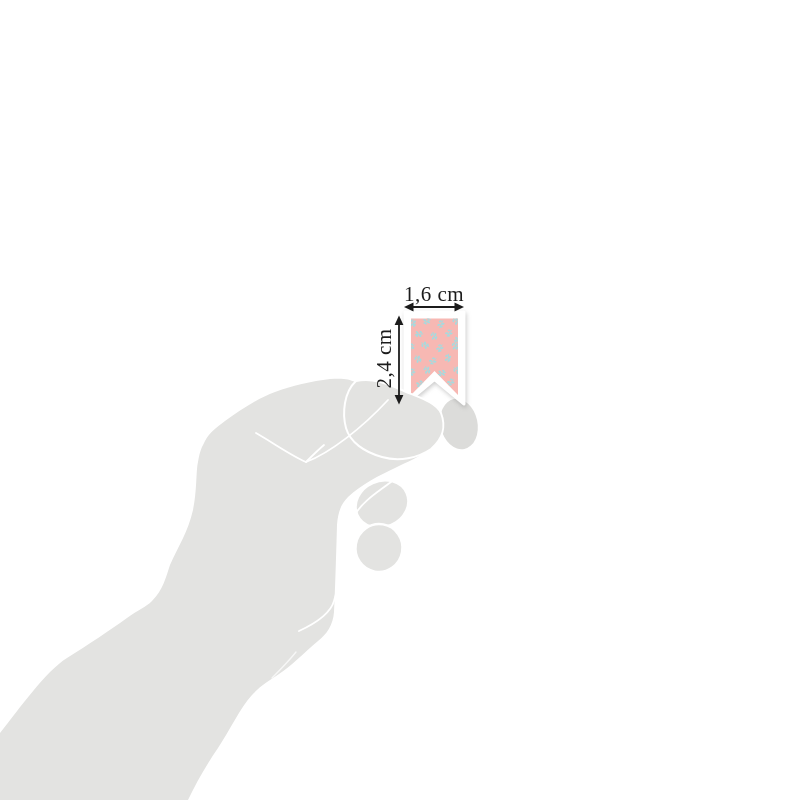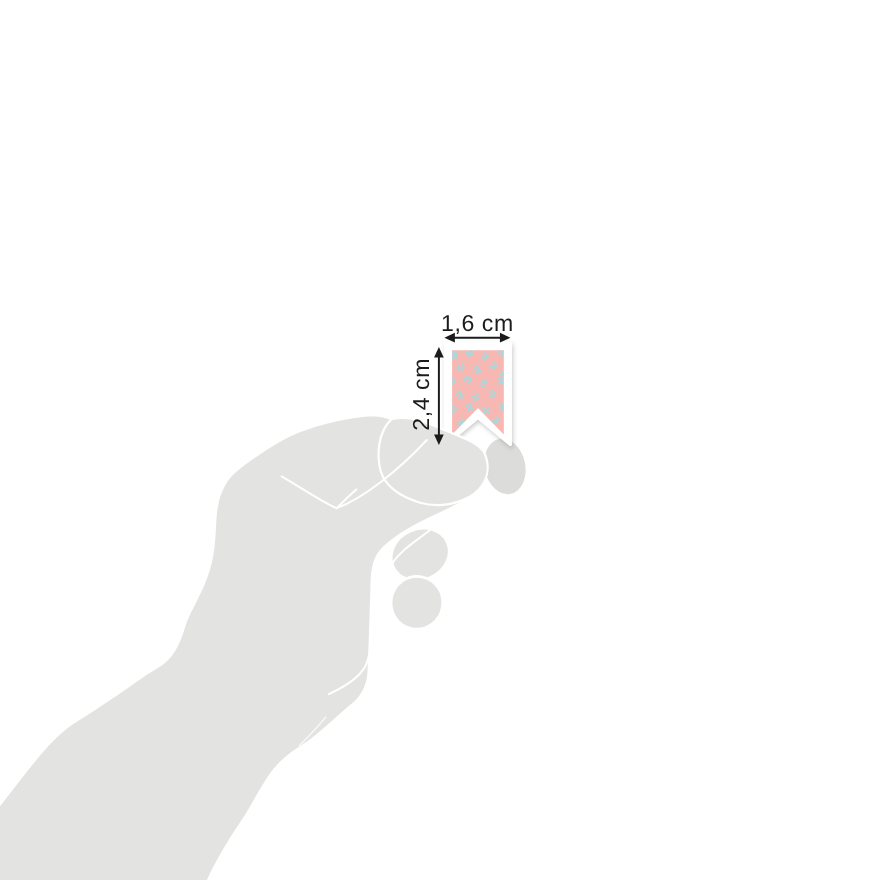--- a/index.html
+++ b/index.html
@@ -8,21 +8,21 @@
     --hand-shadow:#dcdcda;
     --crease:#ffffff;
     --sticker-base:#ffffff;
     --sticker-pink:#f7b8b3;
     --leaf-teal:#a6dade;
     --annotation:#1c1c1c;
   }
   html,body{margin:0;padding:0;background:var(--background);}
   .stage{
     position:relative;width:697px;height:800px;background:var(--background);
-    overflow:hidden;font-family:Liberation Sans, sans-serif;
+    overflow:hidden;font-family:Liberation Serif, serif;
   }
   svg{display:block;}
   .hand-fill{fill:var(--hand);}
   .hand-dark{fill:var(--hand-shadow);}
   .blob-sep{fill:var(--hand);stroke:var(--crease);stroke-width:2.5;}
   .thumb{fill:var(--hand);stroke:var(--crease);stroke-width:2;stroke-linejoin:round;}
   .crease{fill:none;stroke:var(--crease);stroke-width:1.8;stroke-linecap:round;}
   .crease.faint{opacity:.7;stroke-width:1.4;}
   .sticker-shadowed{filter:drop-shadow(1.5px 2.5px 2px rgba(110,110,110,0.35));}
   .pennant-white{fill:var(--sticker-base);stroke:var(--sticker-base);stroke-width:3;stroke-linejoin:round;}

